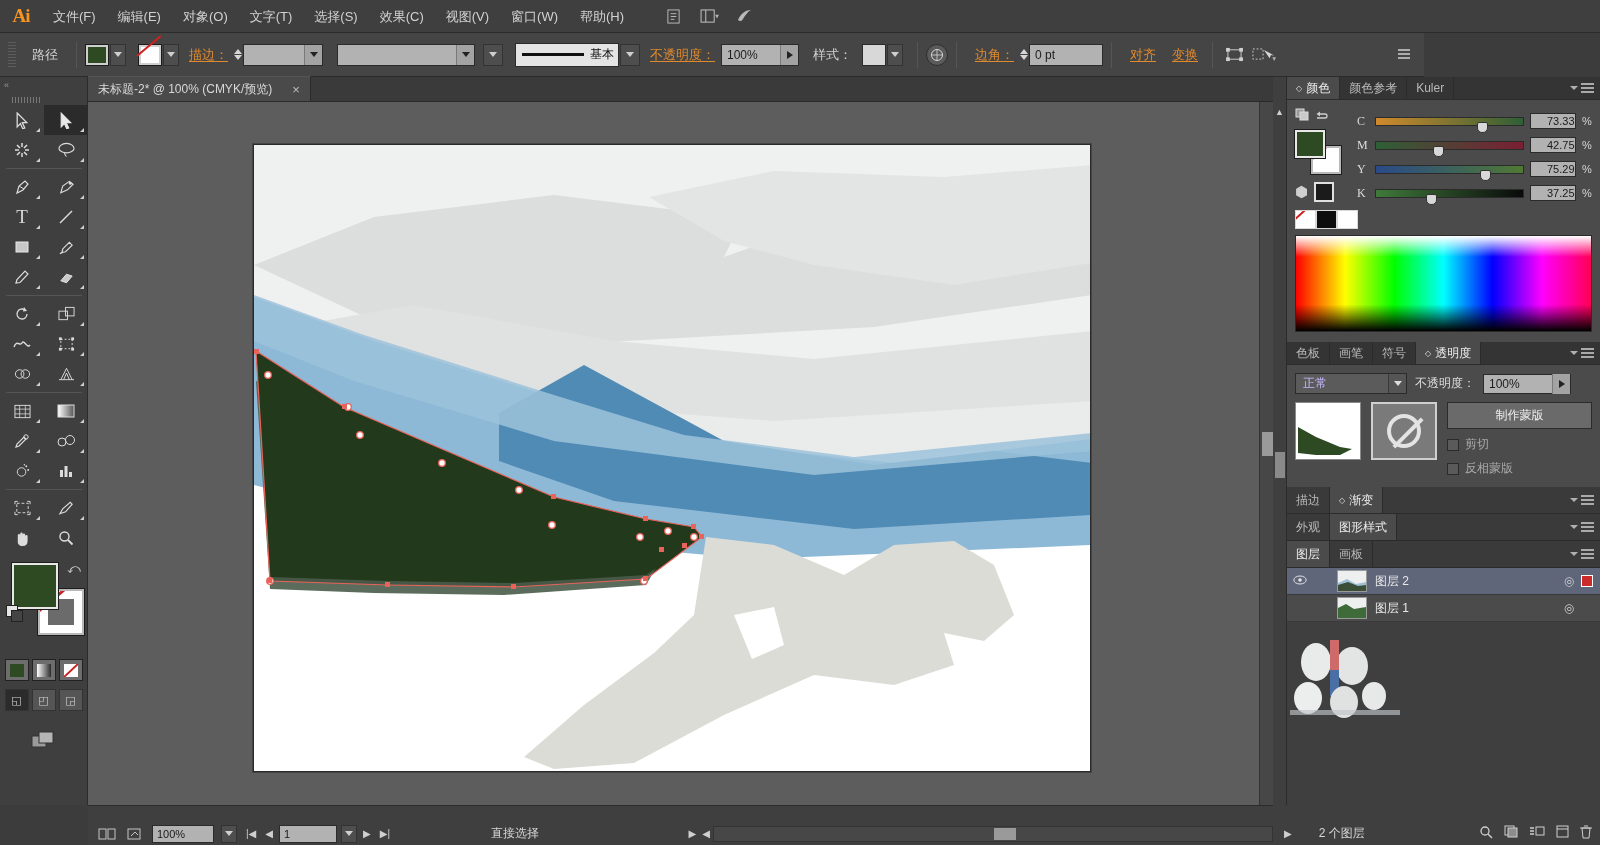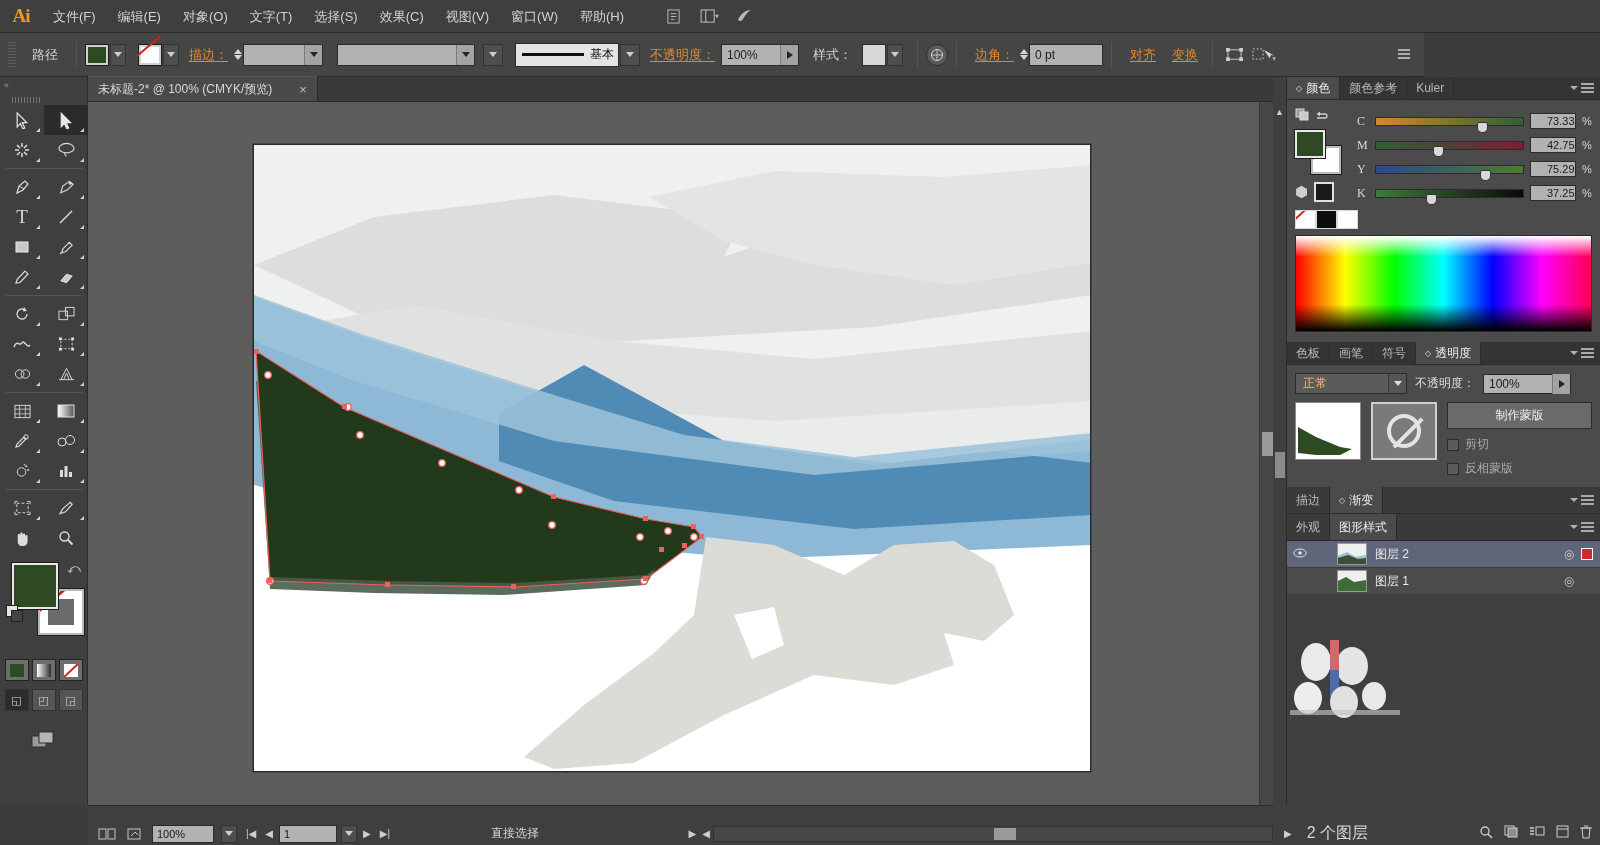--- a/index.html
+++ b/index.html
@@ -104,21 +104,21 @@
      color:#d0d0d0; font-size:14px; }
   .cb-right { margin-left:auto; padding-right:10px; }
 
   
   .tabbar {
     position:absolute; left:88px; top:77px; width:1185px; height:25px;
     background:#3a3a3a; border-bottom:1px solid #2b2b2b; display:flex; align-items:flex-end;
   }
   .doc-tab {
     height:25px; background:#4a4a4a; border-right:1px solid #2b2b2b; border-top:1px solid #555;
-    display:flex; align-items:center; padding:0 10px; font-size:12px; color:#d8d8d8; gap:27px;
+    display:flex; align-items:center; padding:0 10px; font-size:12px; color:#d8d8d8; gap:20px;
   }
   .tab-close { font-size:13px; color:#bdbdbd; }
 
   
   .toolbar {
     position:absolute; left:0; top:77px; width:88px; height:728px; background:#3f3f3f;
     border-right:1px solid #2b2b2b;
   }
   .tb-handle { height:16px; display:flex; align-items:center; justify-content:flex-start; padding-left:4px; color:#999; font-size:9px;}
   .tb-dots { width:30px; height:6px; margin:4px auto 2px 12px;
@@ -233,21 +233,21 @@
   .nbw.wht { background:#fff; }
   .spectrum { height:97px; border:1px solid #2a2a2a;
      background:
        linear-gradient(to bottom, rgba(255,255,255,1) 0%, rgba(255,255,255,0) 22%, rgba(0,0,0,0) 72%, rgba(0,0,0,1) 100%),
        linear-gradient(to right,#ff0000,#ffff00,#00ff00,#00ffff,#0000ff,#ff00ff,#ff0055);
   }
 
   
   .tp-row1 { display:flex; align-items:center; gap:8px; }
   .blend-combo { width:112px;height:21px; background:#5b5b5b; border:1px solid #2b2b2b;
-     display:flex; align-items:center; justify-content:space-between; color:#fdba74; font-size:12px; padding-left:7px;}
+     display:flex; align-items:center; justify-content:space-between; color:#c4b5fd; font-size:12px; padding-left:7px;}
   .blend-combo .cbtn { width:18px;height:19px; background:#555; border-left:1px solid #3a3a3a;
      display:flex;align-items:center;justify-content:center;}
   .blend-combo .caret-d { border-top-color:#ddd; }
   .tp-lbl { font-size:12px; color:#dedede; }
   .tp-opacity { width:88px;height:20px; background:#b2b2b2; border:1px solid #2b2b2b;
      color:#1c1c1c; font-size:12px; display:flex; align-items:center; padding-left:5px; }
   .tp-row2 { display:flex; gap:10px; margin-top:8px; align-items:flex-start; }
   .thumb-art { width:66px;height:58px; background:#fff; border:1px solid #8a8a8a; overflow:hidden; }
   .thumb-mask { width:66px;height:58px; background:#7a7a7a; border:2px solid #cfcfcf;
      display:flex; align-items:center; justify-content:center; }
@@ -890,20 +890,34 @@
         <span>图形样式</span>
       </div>
       <div class="pmenu">
         <span class="tiny-caret"></span>
         <svg width="13" height="10" viewBox="0 0 13 10">
             <path d="M0 1h13M0 5h13M0 9h13" stroke="#cfcfcf" stroke-width="1.3"></path>
           </svg>
       </div>
     </div>
 
+    <div class="collapsed-hdr">
+      <div class="ptab active">
+        <span>图层</span>
+      </div>
+      <div class="ptab">
+        <span>画板</span>
+      </div>
+      <div class="pmenu">
+        <span class="tiny-caret"></span>
+        <svg width="13" height="10" viewBox="0 0 13 10">
+            <path d="M0 1h13M0 5h13M0 9h13" stroke="#cfcfcf" stroke-width="1.3"></path>
+          </svg>
+      </div>
+    </div>
 
     <div>
       <div class="layer-row sel">
         <span class="lr-eye">
           <svg width="14" height="10" viewBox="0 0 14 10">
               <ellipse cx="7" cy="5" rx="6.2" ry="4" fill="none" stroke="#e4e4e4"></ellipse>
               <circle cx="7" cy="5" r="1.8" fill="#e4e4e4"></circle>
             </svg>
         </span>
         <span class="lr-lock"></span>
@@ -986,21 +1000,21 @@
         <span class="hs-track">
           <span class="hs-thumb"></span>
         </span>
       </span>
     </div>
   </div>
 
   <div class="bottom-right-bar">
     <div style="display:flex;align-items:center;height:24px;margin-top:16px;padding:0 8px;">
       <span class="arrow-sm">▶</span>
-      <span style="font-size:16px;color:#d6d6d6;margin-left:12px;">2 个图层</span>
+      <span style="font-size:12px;color:#d6d6d6;margin-left:24px;">2 个图层</span>
       <span class="lf-icons">
         <span>
           <svg width="14" height="14" viewBox="0 0 14 14">
               <circle cx="6" cy="6" r="4" fill="none" stroke="#cfcfcf" stroke-width="1.3"></circle>
               <line x1="9" y1="9" x2="13" y2="13" stroke="#cfcfcf" stroke-width="1.5"></line>
             </svg>
         </span>
         <span>
           <svg width="14" height="13" viewBox="0 0 14 13">
               <rect x="1" y="1" width="9" height="9" fill="none" stroke="#cfcfcf"></rect>

